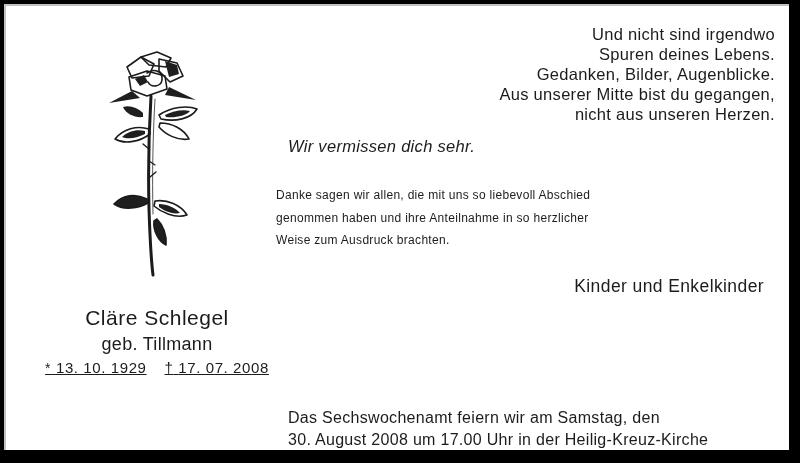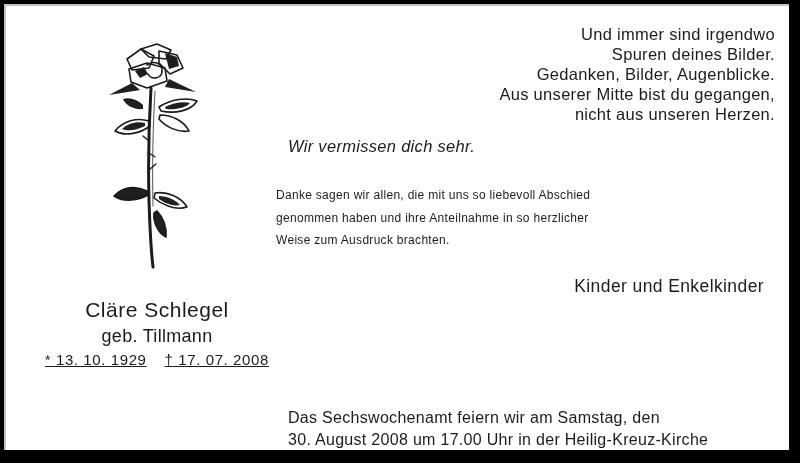--- a/index.html
+++ b/index.html
@@ -39,21 +39,21 @@
   .place-date {
     position: absolute; left: 284px; top: 331px;
     font-size: 16.5px; letter-spacing: 0.3px;
   }
   .service {
     position: absolute; left: 284px; top: 371px;
     font-size: 16px; line-height: 21.5px; letter-spacing: 0.3px; margin-top: 32px;
   }
 
   .left-col {
-    position: absolute; left: 16px; top: 0; width: 274px; height: 100%;
+    position: absolute; left: 16px; top: 8px; width: 274px; height: 100%;
   }
   .rose-wrap {
     position: absolute; left: 79px; top: 36px;
     width: 115px; height: 230px;
   }
   .deceased {
     position: absolute; left: 0; top: 294px; width: 100%;
     text-align: center;
   }
   .deceased-name { font-size: 21px; letter-spacing: 0.5px; }
@@ -62,22 +62,22 @@
   .date-gap { display: inline-block; width: 18px; }
   .birth-symbol { font-size: 14px; }
 </style>
 </head>
 <body>
 
 <div class="notice">
   <div class="inner">
 
     <div class="poem">
-      <div>Und immer sind irgendwo</div>
-      <div>Spuren deines Bilder.</div>
+      <div>Und nicht sind irgendwo</div>
+      <div>Spuren deines Lebens.</div>
       <div>Gedanken, Bilder, Augenblicke.</div>
       <div>Aus unserer Mitte bist du gegangen,</div>
       <div>nicht aus unseren Herzen.</div>
     </div>
 
     <div class="missing-line">Wir vermissen dich sehr.</div>
 
     <div class="thanks">
       <div>Danke sagen wir allen, die mit uns so liebevoll Abschied</div>
       <div>genommen haben und ihre Anteilnahme in so herzlicher</div>

